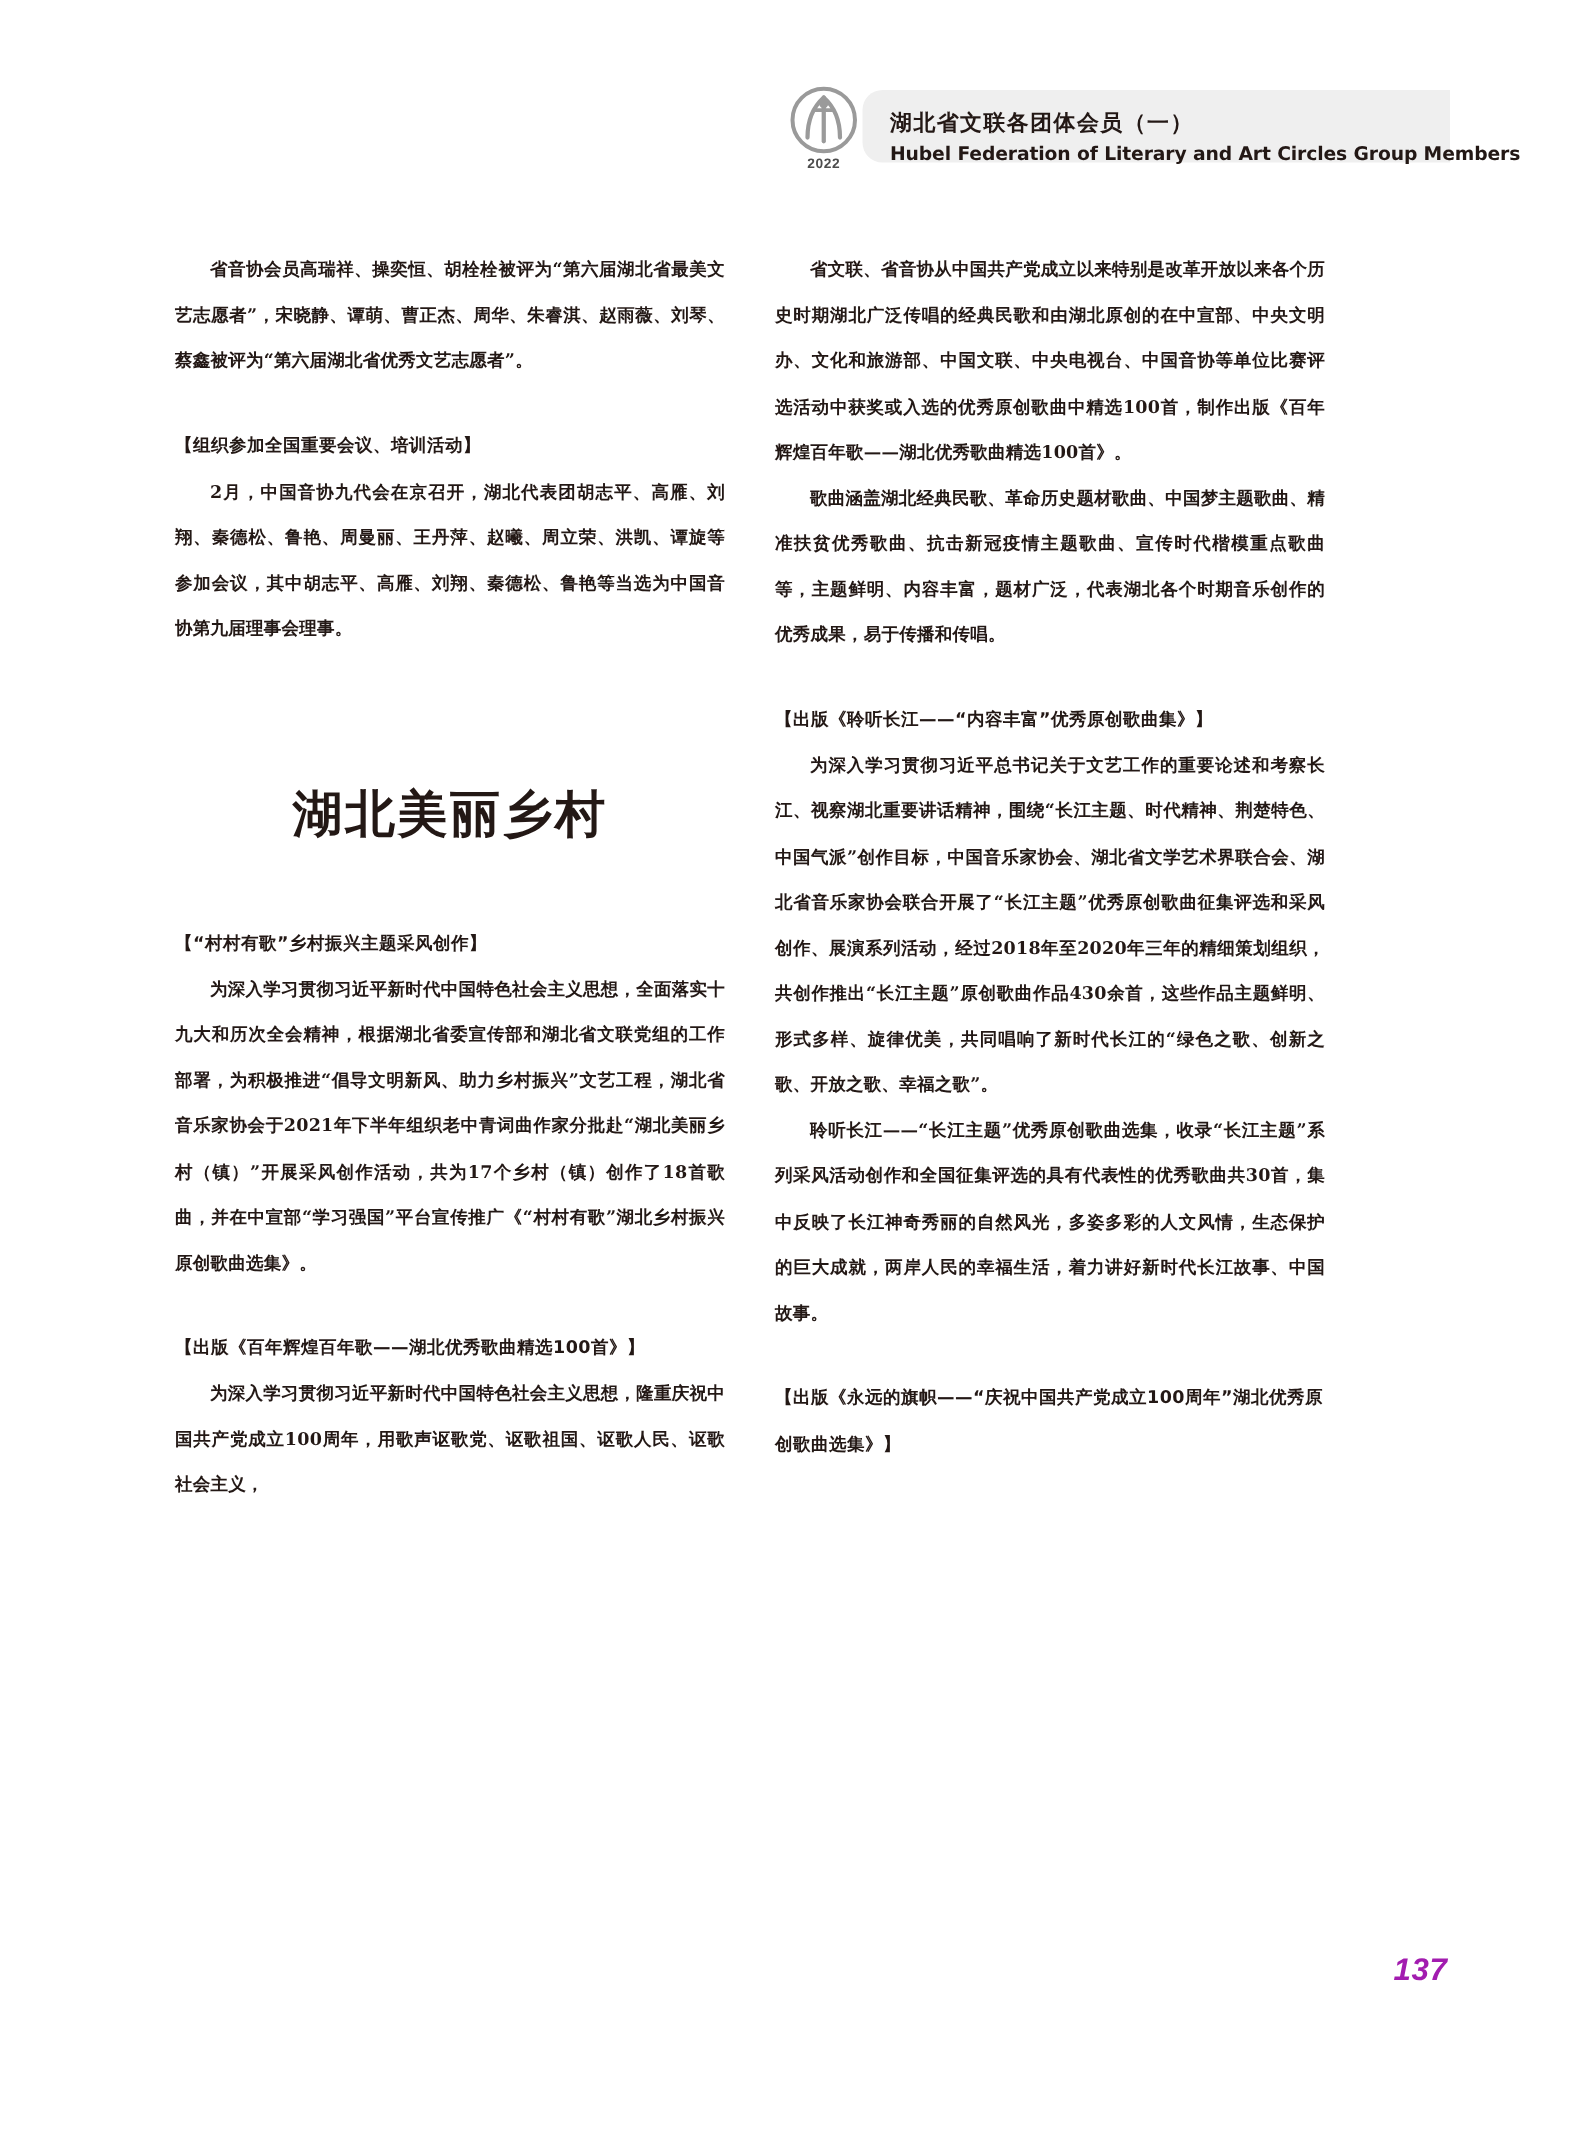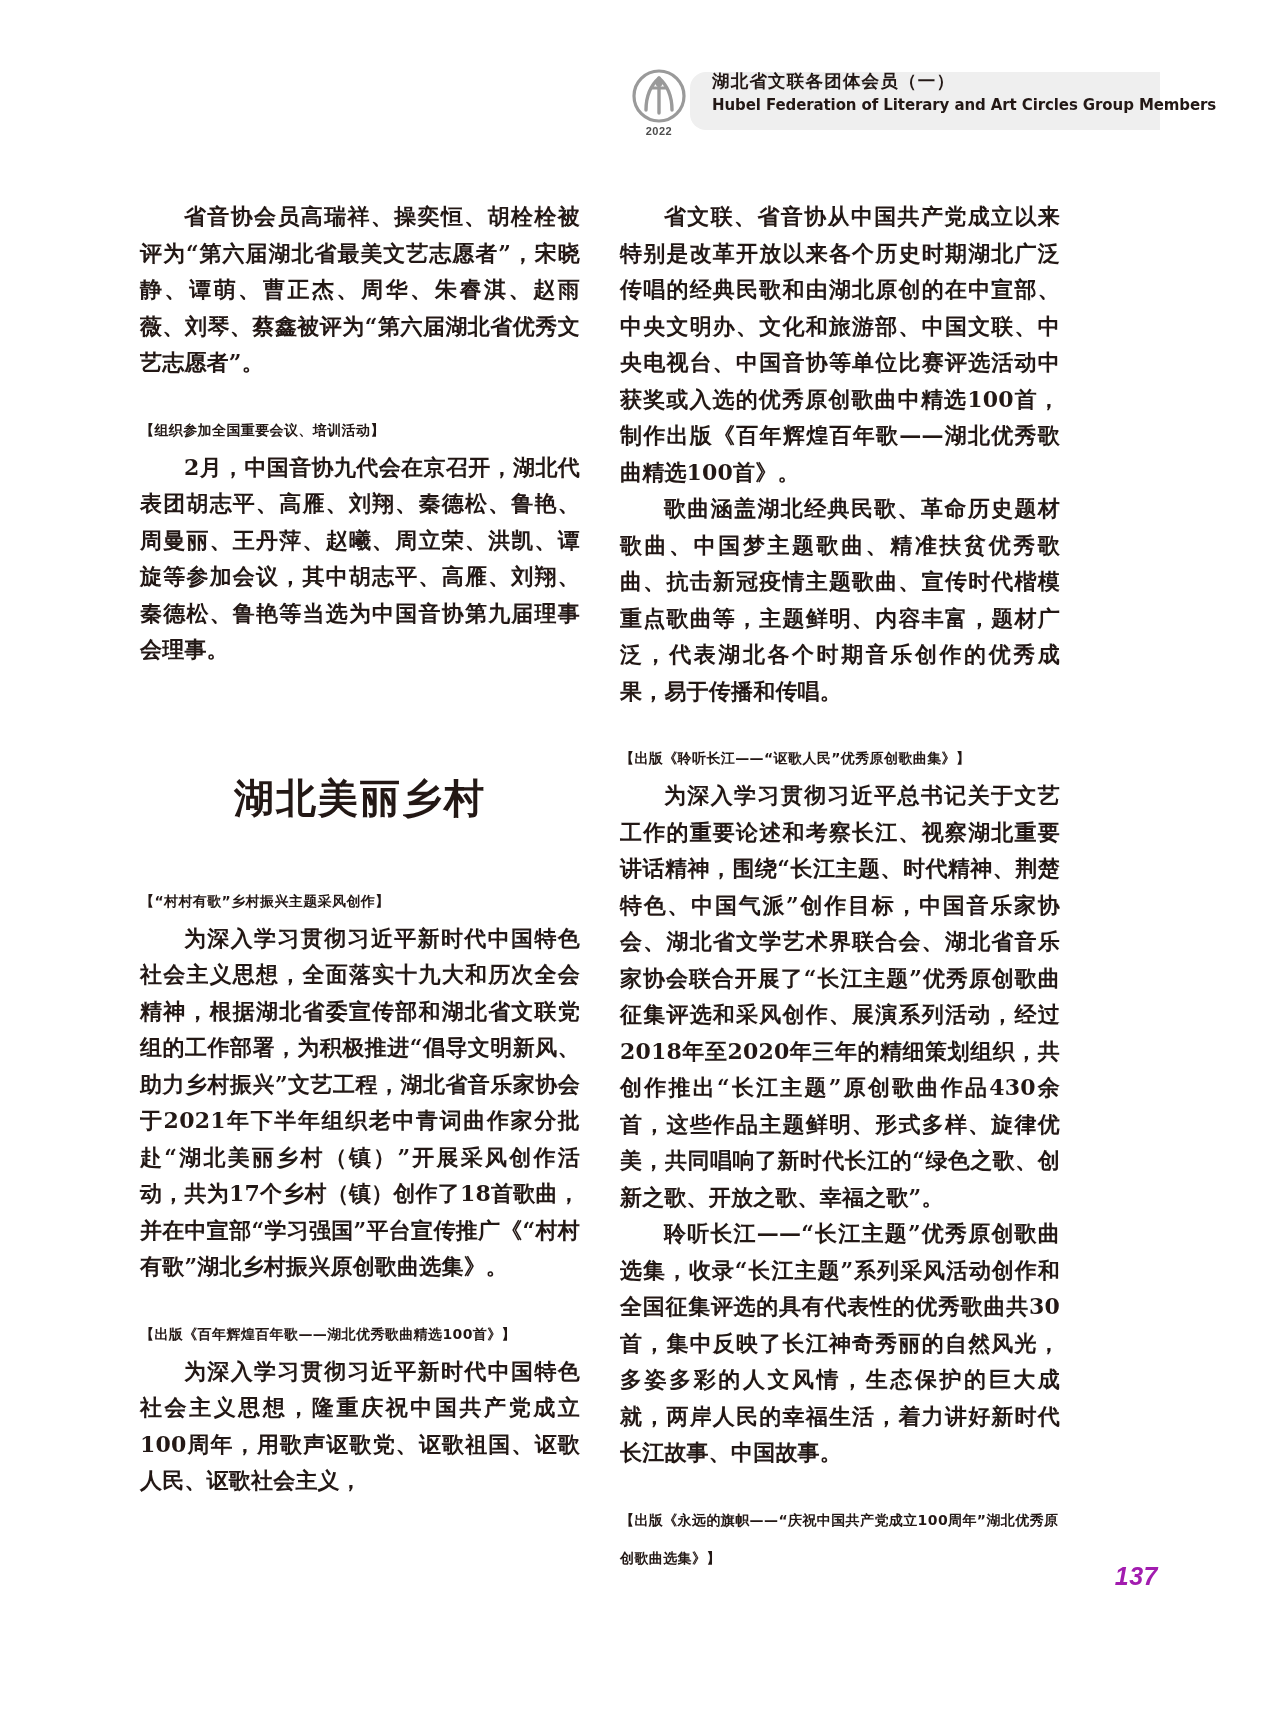--- a/index.html
+++ b/index.html
@@ -42,21 +42,21 @@
     font-family: "Liberation Sans", sans-serif;
     font-weight: bold;
     font-size: 11px;
     letter-spacing: 0.5px;
     color: #4d4d4d;
     margin-top: 1px;
   }
   .header-text {
     position: absolute;
     left: 712px;
-    top: 70px;
+    top: 88px;
     width: 450px;
   }
   .header-cn {
     font-family: "DejaVu Sans", sans-serif;
     font-weight: bold;
     font-size: 17.5px;
     letter-spacing: 1.2px;
     color: #231815;
     line-height: 1.35;
     white-space: nowrap;
@@ -78,21 +78,21 @@
     width: 440px;
   }
   .col-left  { left: 140px; }
   .col-right { left: 620px; }
 
   
   p.body-text {
     margin: 0;
     font-family: "DejaVu Serif", "Liberation Serif", serif;
     font-weight: bold;
-    font-size: 22px;
+    font-size: 14px;
     line-height: 36.5px;
     text-align: justify;
     text-justify: inter-ideograph;
     text-indent: 2em;
     color: #231815;
     letter-spacing: 0.2px;
   }
 
   h2.section-head {
     margin: 0;
@@ -184,21 +184,21 @@
 </div>
 
 <div class="column col-right">
 
   <p class="body-text">省文联、省音协从中国共产党成立以来特别是改革开放以来各个历史时期湖北广泛传唱的经典民歌和由湖北原创的在中宣部、中央文明办、文化和旅游部、中国文联、中央电视台、中国音协等单位比赛评选活动中获奖或入选的优秀原创歌曲中精选100首，制作出版《百年辉煌百年歌——湖北优秀歌曲精选100首》。</p>
 
   <p class="body-text">歌曲涵盖湖北经典民歌、革命历史题材歌曲、中国梦主题歌曲、精准扶贫优秀歌曲、抗击新冠疫情主题歌曲、宣传时代楷模重点歌曲等，主题鲜明、内容丰富，题材广泛，代表湖北各个时期音乐创作的优秀成果，易于传播和传唱。</p>
 
   <div class="sp-md"></div>
 
-  <h2 class="section-head">【出版《聆听长江——“讴歌人民”优秀原创歌曲集》】</h2>
+  <h2 class="section-head">【出版《聆听长江——“内容丰富”优秀原创歌曲集》】</h2>
 
   <p class="body-text">为深入学习贯彻习近平总书记关于文艺工作的重要论述和考察长江、视察湖北重要讲话精神，围绕“长江主题、时代精神、荆楚特色、中国气派”创作目标，中国音乐家协会、湖北省文学艺术界联合会、湖北省音乐家协会联合开展了“长江主题”优秀原创歌曲征集评选和采风创作、展演系列活动，经过2018年至2020年三年的精细策划组织，共创作推出“长江主题”原创歌曲作品430余首，这些作品主题鲜明、形式多样、旋律优美，共同唱响了新时代长江的“绿色之歌、创新之歌、开放之歌、幸福之歌”。</p>
 
   <p class="body-text">聆听长江——“长江主题”优秀原创歌曲选集，收录“长江主题”系列采风活动创作和全国征集评选的具有代表性的优秀歌曲共30首，集中反映了长江神奇秀丽的自然风光，多姿多彩的人文风情，生态保护的巨大成就，两岸人民的幸福生活，着力讲好新时代长江故事、中国故事。</p>
 
   <div class="sp-md"></div>
 
   <h2 class="section-head">【出版《永远的旗帜——“庆祝中国共产党成立100周年”湖北优秀原创歌曲选集》】</h2>
 
 </div>

